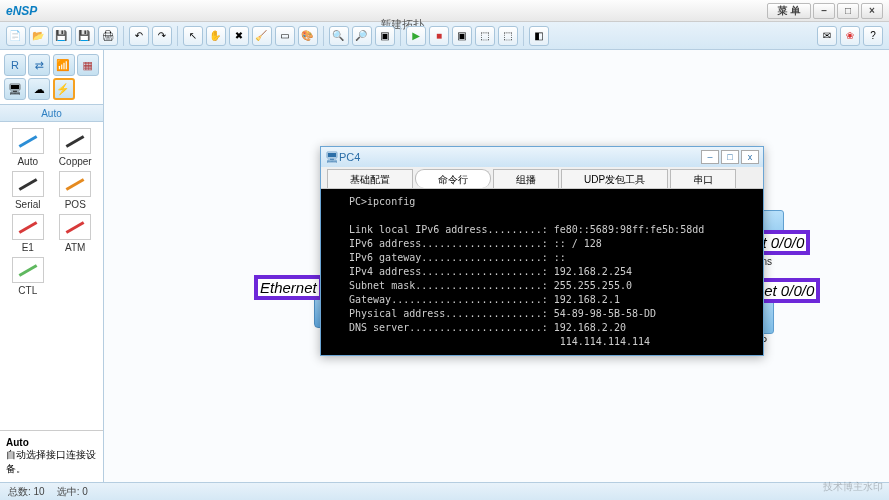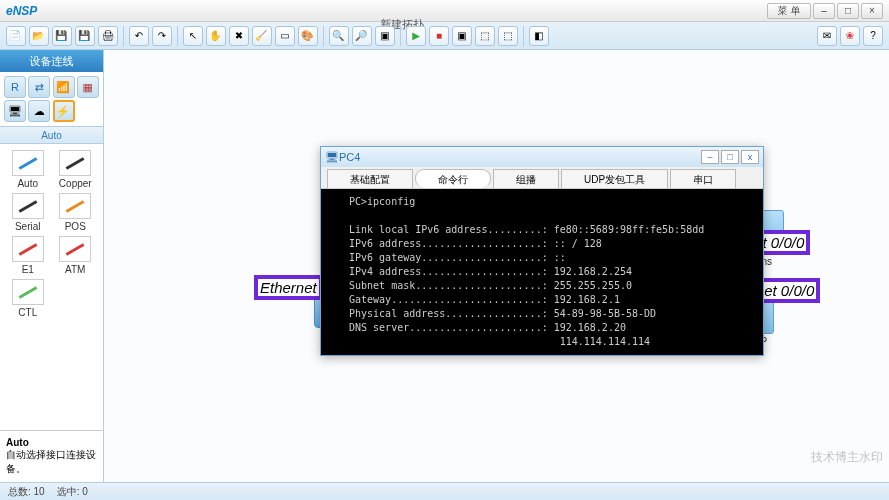--- a/index.html
+++ b/index.html
@@ -1,21 +1,21 @@
 <!DOCTYPE html>
 <html><head>
 <meta charset="utf-8">
 <style>
 * { box-sizing: border-box; margin: 0; padding: 0; font-family: "Microsoft YaHei", Arial, sans-serif; }
 body { width: 889px; height: 500px; overflow: hidden; background: #f0f0f0; position: relative; font-size: 11px; }
 
 .titlebar { height: 22px; background: linear-gradient(#fdfdfd,#e8e8e8); border-bottom: 1px solid #ccc; display: flex; align-items: center; padding: 0 6px; }
 .titlebar .logo { color: #0a7ec2; font-weight: bold; font-size: 12px; font-style: italic; }
 .titlebar .title { flex: 1; text-align: center; color: #555; font-size: 11px; margin-top: 28px; }
-.titlebar .winbtns { display: flex; gap: 2px; }
+.titlebar .winbtns { display: flex; gap: 2px; font-weight: bold; }
 .titlebar .wb { width: 22px; height: 16px; border: 1px solid #bbb; background: linear-gradient(#fff,#e5e5e5); border-radius: 2px; text-align: center; line-height: 14px; font-size: 10px; color: #444; }
 
 .toolbar { height: 28px; background: linear-gradient(#e8f2fa,#d5e8f5); border-bottom: 1px solid #b5cde0; display: flex; align-items: center; padding: 0 6px; gap: 3px; }
 .toolbar .tb { width: 20px; height: 20px; border: 1px solid #a8c5db; background: linear-gradient(#fff,#e5f0f8); border-radius: 3px; display: flex; align-items: center; justify-content: center; font-size: 10px; }
 .toolbar .sep { width: 1px; height: 20px; background: #b5cde0; margin: 0 2px; }
 .toolbar .spacer { flex: 1; }
 
 .main { display: flex; height: 432px; }
 
 .sidebar { width: 104px; background: #fff; border-right: 1px solid #b5cde0; display: flex; flex-direction: column; }
@@ -40,21 +40,21 @@
 .pc4win .wtitle { height: 20px; background: linear-gradient(#eaf4fc,#cde4f5); display: flex; align-items: center; padding: 0 4px; font-size: 11px; color: #2d6fa8; }
 .pc4win .wtitle .t { flex: 1; }
 .pc4win .wtitle .wc { width: 18px; height: 14px; border: 1px solid #aaa; margin-left: 2px; text-align: center; line-height: 12px; font-size: 9px; background: #fff; }
 .pc4win .tabs { height: 22px; background: #f0f0f0; border-bottom: 1px solid #ccc; display: flex; padding-left: 6px; }
 .pc4win .tab { padding: 3px 22px; border: 1px solid #bbb; border-bottom: none; background: #f5f5f5; font-size: 10px; margin-right: 2px; margin-top: 2px; }
 .pc4win .tab.active { background: #fff; border-radius: 9px; }
 .pc4win .term { background: #000; color: #ccc; font-family: Consolas, monospace; font-size: 10px; padding: 6px 28px; line-height: 14px; white-space: pre; min-height: 140px; }
 
 .statusbar { height: 18px; background: linear-gradient(#e8f2fa,#d5e8f5); border-top: 1px solid #b5cde0; line-height: 18px; padding: 0 8px; font-size: 10px; color: #444; display: flex; gap: 12px; }
 .line-pen { width: 20px; height: 3px; background: currentColor; transform: rotate(-30deg); }
-.watermark { position: absolute; right: 6px; bottom: 34px; color: rgba(0,0,0,.25); font-size: 12px; }
+.watermark { position: absolute; right: 6px; bottom: 6px; color: rgba(0,0,0,.25); font-size: 10px; }
 </style>
 </head>
 <body>
 
 <div class="titlebar">
   <span class="logo">eNSP</span>
   <span class="title">新建拓扑</span>
   <div class="winbtns">
     <div class="wb" style="width:44px">菜 单</div>
     <div class="wb">–</div>
@@ -92,21 +92,20 @@
   <div class="sep"></div>
   <div class="tb">◧</div>
   <div class="spacer"></div>
   <div class="tb">✉</div>
   <div class="tb" style="color:#d33">❀</div>
   <div class="tb">?</div>
 </div>
 
 <div class="main">
   <div class="sidebar">
-    <div class="side-head">设备连线</div>
     <div class="device-grid">
       <div class="dev" style="color:#2a6fb0">R</div>
       <div class="dev" style="color:#2a6fb0">⇄</div>
       <div class="dev" style="color:#2a6fb0">📶</div>
       <div class="dev" style="color:#b03a3a">▦</div>
       <div class="dev">🖥</div>
       <div class="dev">☁</div>
       <div class="dev sel">⚡</div>
     </div>
     <div class="auto-head">Auto</div>

